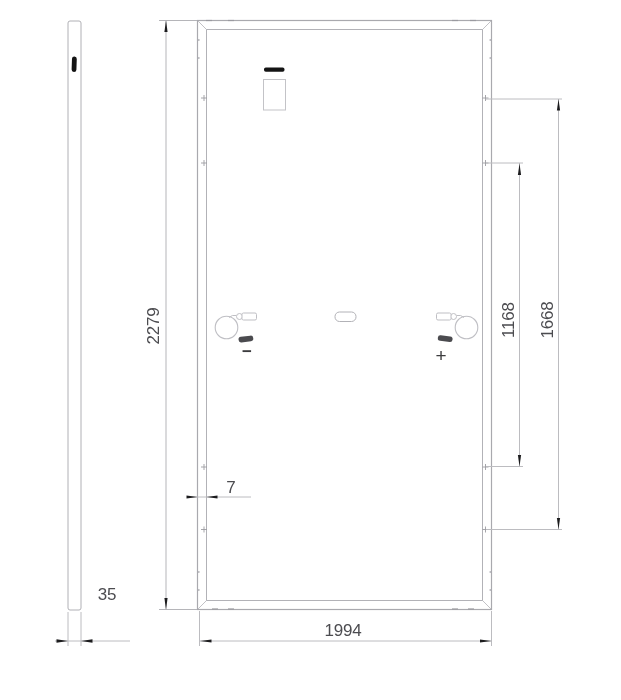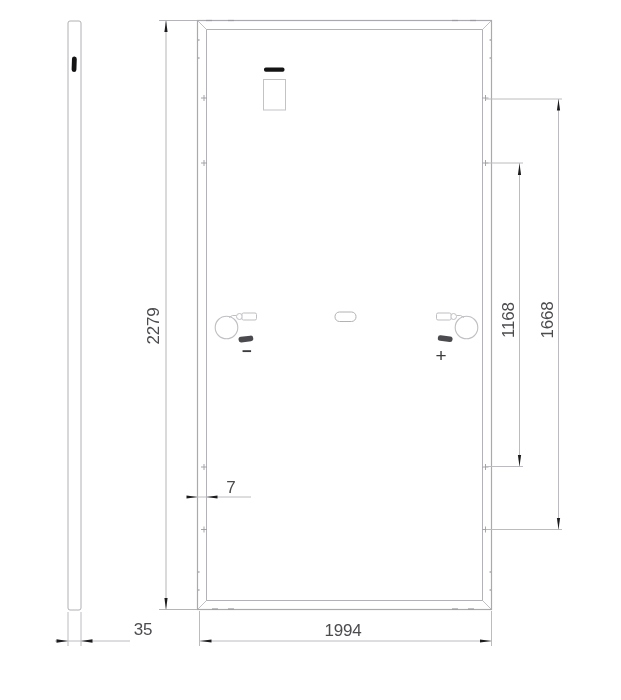--- a/index.html
+++ b/index.html
@@ -159,21 +159,21 @@
       <line x1="558.5" y1="99" x2="558.5" y2="529.5"></line>
       <g stroke="none" fill="#1c1c1e">
         <polygon points="558.5,99 556.9,110.5 560.1,110.5"></polygon>
         <polygon points="558.5,529.5 556.9,518 560.1,518"></polygon>
       </g>
     </g>
   </svg>
 
   <div class="dim-label vert" style="left:153px; top:326px;">2279</div>
 
-  <div class="dim-label" style="left:107px; top:629px;margin-left:36px;">35</div>
+  <div class="dim-label" style="left:107px; top:594px;">35</div>
 
   <div class="dim-label" style="left:231px; top:487px;">7</div>
 
   <div class="dim-label" style="left:343px; top:630px;">1994</div>
 
   <div class="dim-label vert" style="left:508px; top:320px;">1168</div>
 
   <div class="dim-label vert" style="left:547px; top:320px;">1668</div>
 
   <div class="polarity neg" style="left:247px; top:351px;">−</div>

